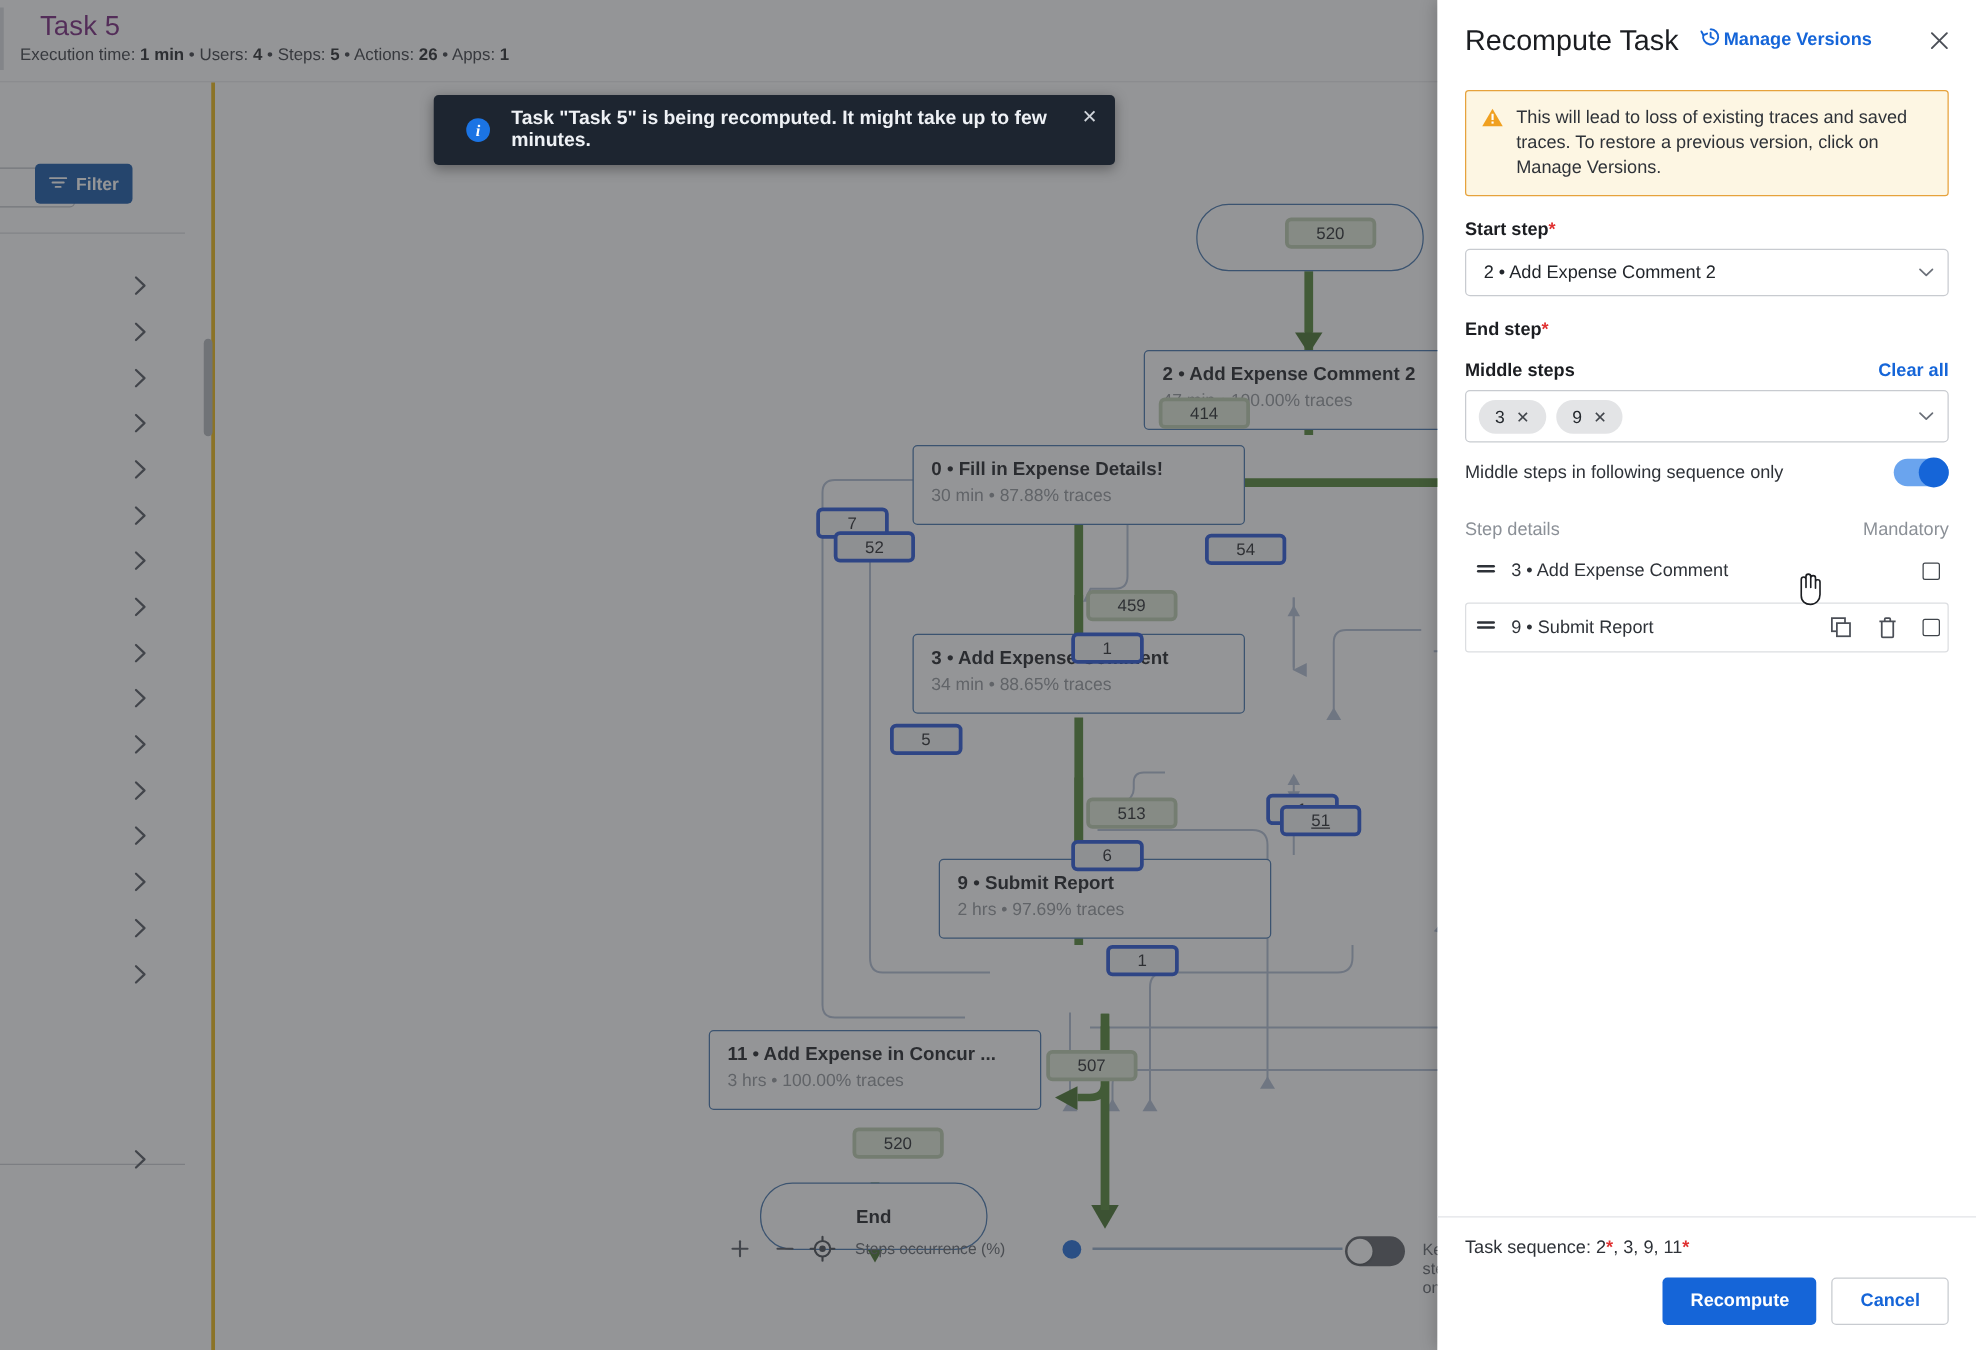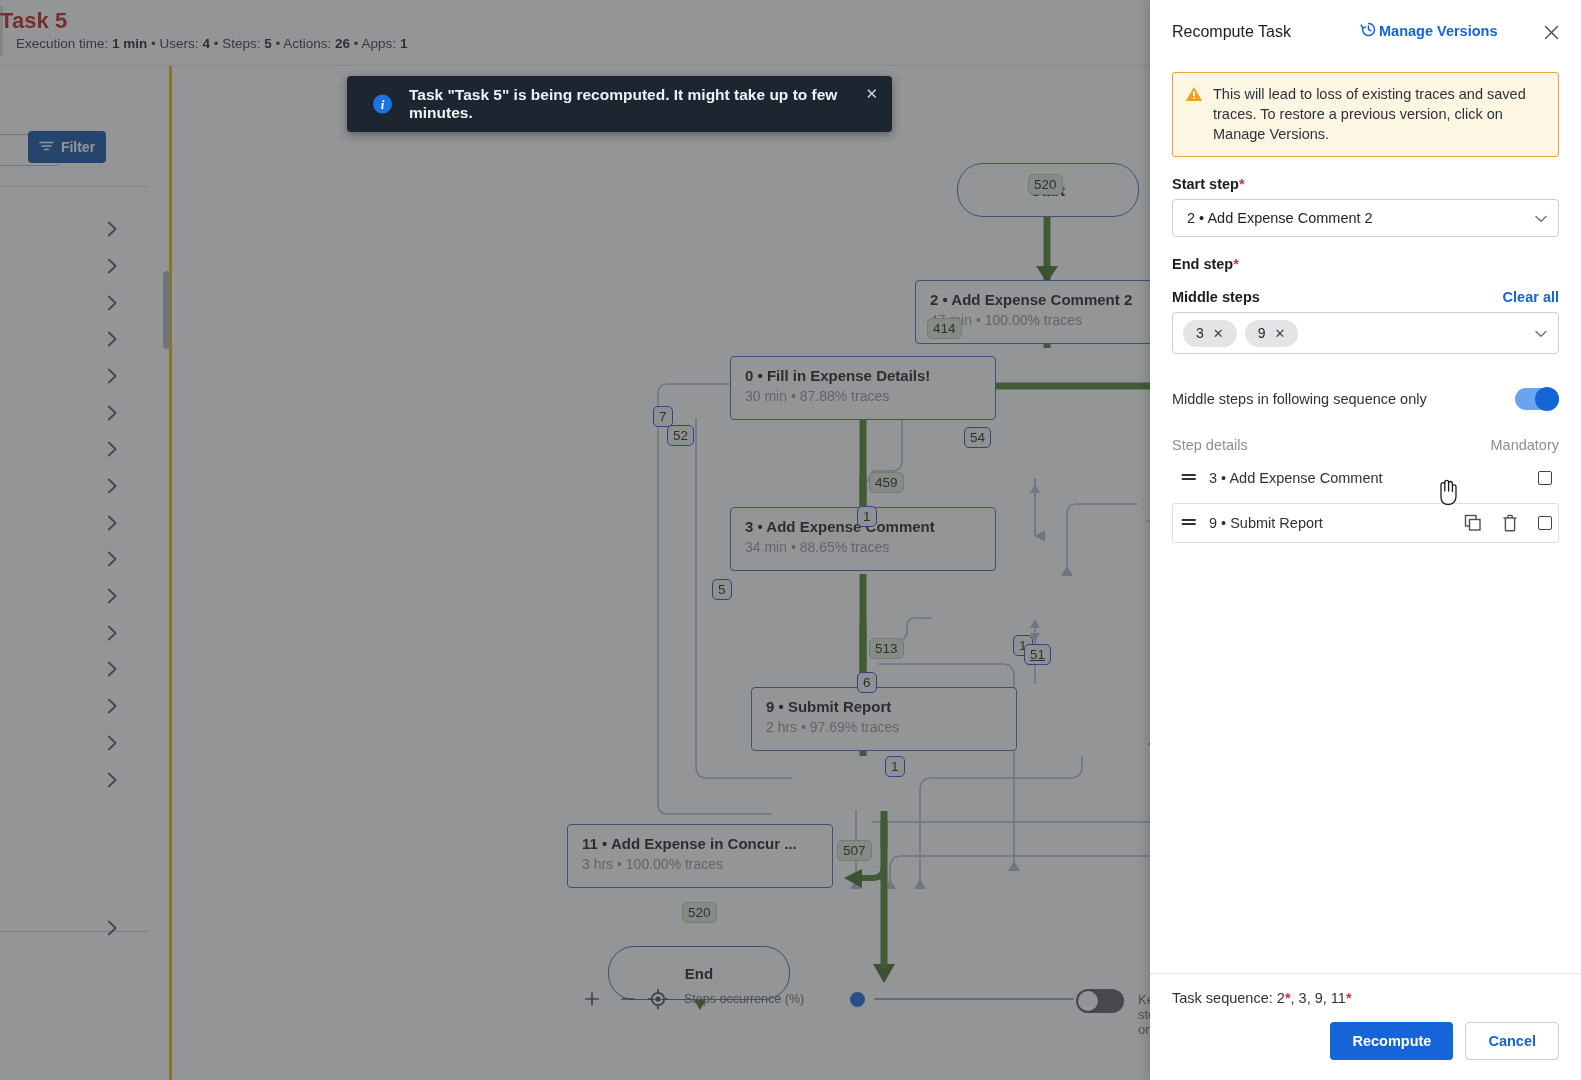--- a/index.html
+++ b/index.html
@@ -16,22 +16,22 @@
   #app { position:absolute; inset:0; background:#ffffff; }
 
   .topbar {
     position:absolute; left:0; top:0; width:1581px; height:66px;
     background:#ffffff; border-bottom:1px solid #e3e5e8;
   }
   .topbar .accentbar{
     position:absolute; left:0; top:6px; width:3px; height:50px; background:#d9dce0;
   }
   .task-title{
-    position:absolute; left:0; top:8px;
-    font-size:22px; font-weight:700; color:#b91c1c; letter-spacing:.1px;
+    position:absolute; left:32px; top:8px;
+    font-size:22px; font-weight:400; color:#701a75; letter-spacing:.1px;
   }
   .task-meta{
     position:absolute; left:16px; top:36px;
     font-size:13.5px; color:#31343a;
   }
   .task-meta b{ font-weight:700; color:#1b1d21;}
 
   
   .leftpanel{
     position:absolute; left:0; top:66px; width:172px; height:1014px;
@@ -81,23 +81,23 @@
     border-radius:4px; padding:10px 14px 9px 14px;
   }
   .node .nt{ font-size:15px; font-weight:700; color:#16181c; white-space:nowrap;}
   .node .ns{ font-size:14px; color:#8e9297; margin-top:4px; white-space:nowrap;}
   .terminal{
     position:absolute; background:#fff; border:1px solid #3b6ea8;
     border-radius:26px; display:flex; align-items:center; justify-content:center;
     font-size:15px; font-weight:700; color:#16181c;
   }
   .elabel{
-    position:absolute; background:#f2f3f4; border:1px solid #1d4ed8;
+    position:absolute; background:#f2f3f4; border:3px solid #1d4ed8;
     border-radius:5px; font-size:13.5px; color:#1b1d21;
-    padding:1px 5px; line-height:17px; text-align:center;
+    padding:1px 22px; line-height:17px; text-align:center;
   }
   .elabel.green{ background:#dfe9d7; border-color:#b9c9aa; }
 
   
   .dctrls{ position:absolute; left:410px; top:918px; width:600px; height:30px; }
   .dc-ic{ position:absolute; color:#4b4f57; }
   .dc-label{ position:absolute; font-size:12.5px; color:#5c6066; }
   .slider-track{
     position:absolute; left:292px; top:14px; width:200px; height:2px; background:#8fa8c8;
   }
@@ -146,21 +146,21 @@
   
   #drawer{
     position:absolute; right:0; top:0; width:431px; height:1080px;
     background:#ffffff; box-shadow:-2px 0 12px rgba(0,0,0,.18);
     display:flex; flex-direction:column;
   }
   .dw-head{
     position:relative; height:64px; flex:0 0 64px;
     display:flex; align-items:center; padding:0 22px;
   }
-  .dw-title{ font-size:16px; color:#1b1d21; font-weight:400;text-align:right; }
+  .dw-title{ font-size:23px; color:#1b1d21; font-weight:400;text-align:right; }
   .dw-mv{
     position:absolute; left:210px; top:21px;
     display:flex; align-items:center; gap:2px;
     color:#1565d8; font-size:14.5px; font-weight:700; white-space:nowrap;
   }
   .dw-close{
     position:absolute; right:18px; top:20px; width:24px; height:24px;
     display:flex; align-items:center; justify-content:center; color:#4b4f57;
   }
 
@@ -196,21 +196,21 @@
   }
   .chip{
     background:#e3e4e6; border-radius:14px; height:27px;
     display:flex; align-items:center; gap:9px; padding:0 13px;
     font-size:14px; color:#24282d;
   }
   .chip .cx{ font-size:13px; color:#42464c; }
 
   .toggle-row{
     display:flex; align-items:center; justify-content:space-between;
-    margin-top:32px; height:26px;
+    margin-top:11px; height:26px;
   }
   .toggle-lb{ font-size:14.5px; color:#2e3238; }
   .switch{
     position:relative; width:44px; height:22px; border-radius:12px;
     background:#6aa4ee;
   }
   .switch .kn{
     position:absolute; right:0; top:-1px; width:24px; height:24px;
     border-radius:50%; background:#1565d8;
   }

